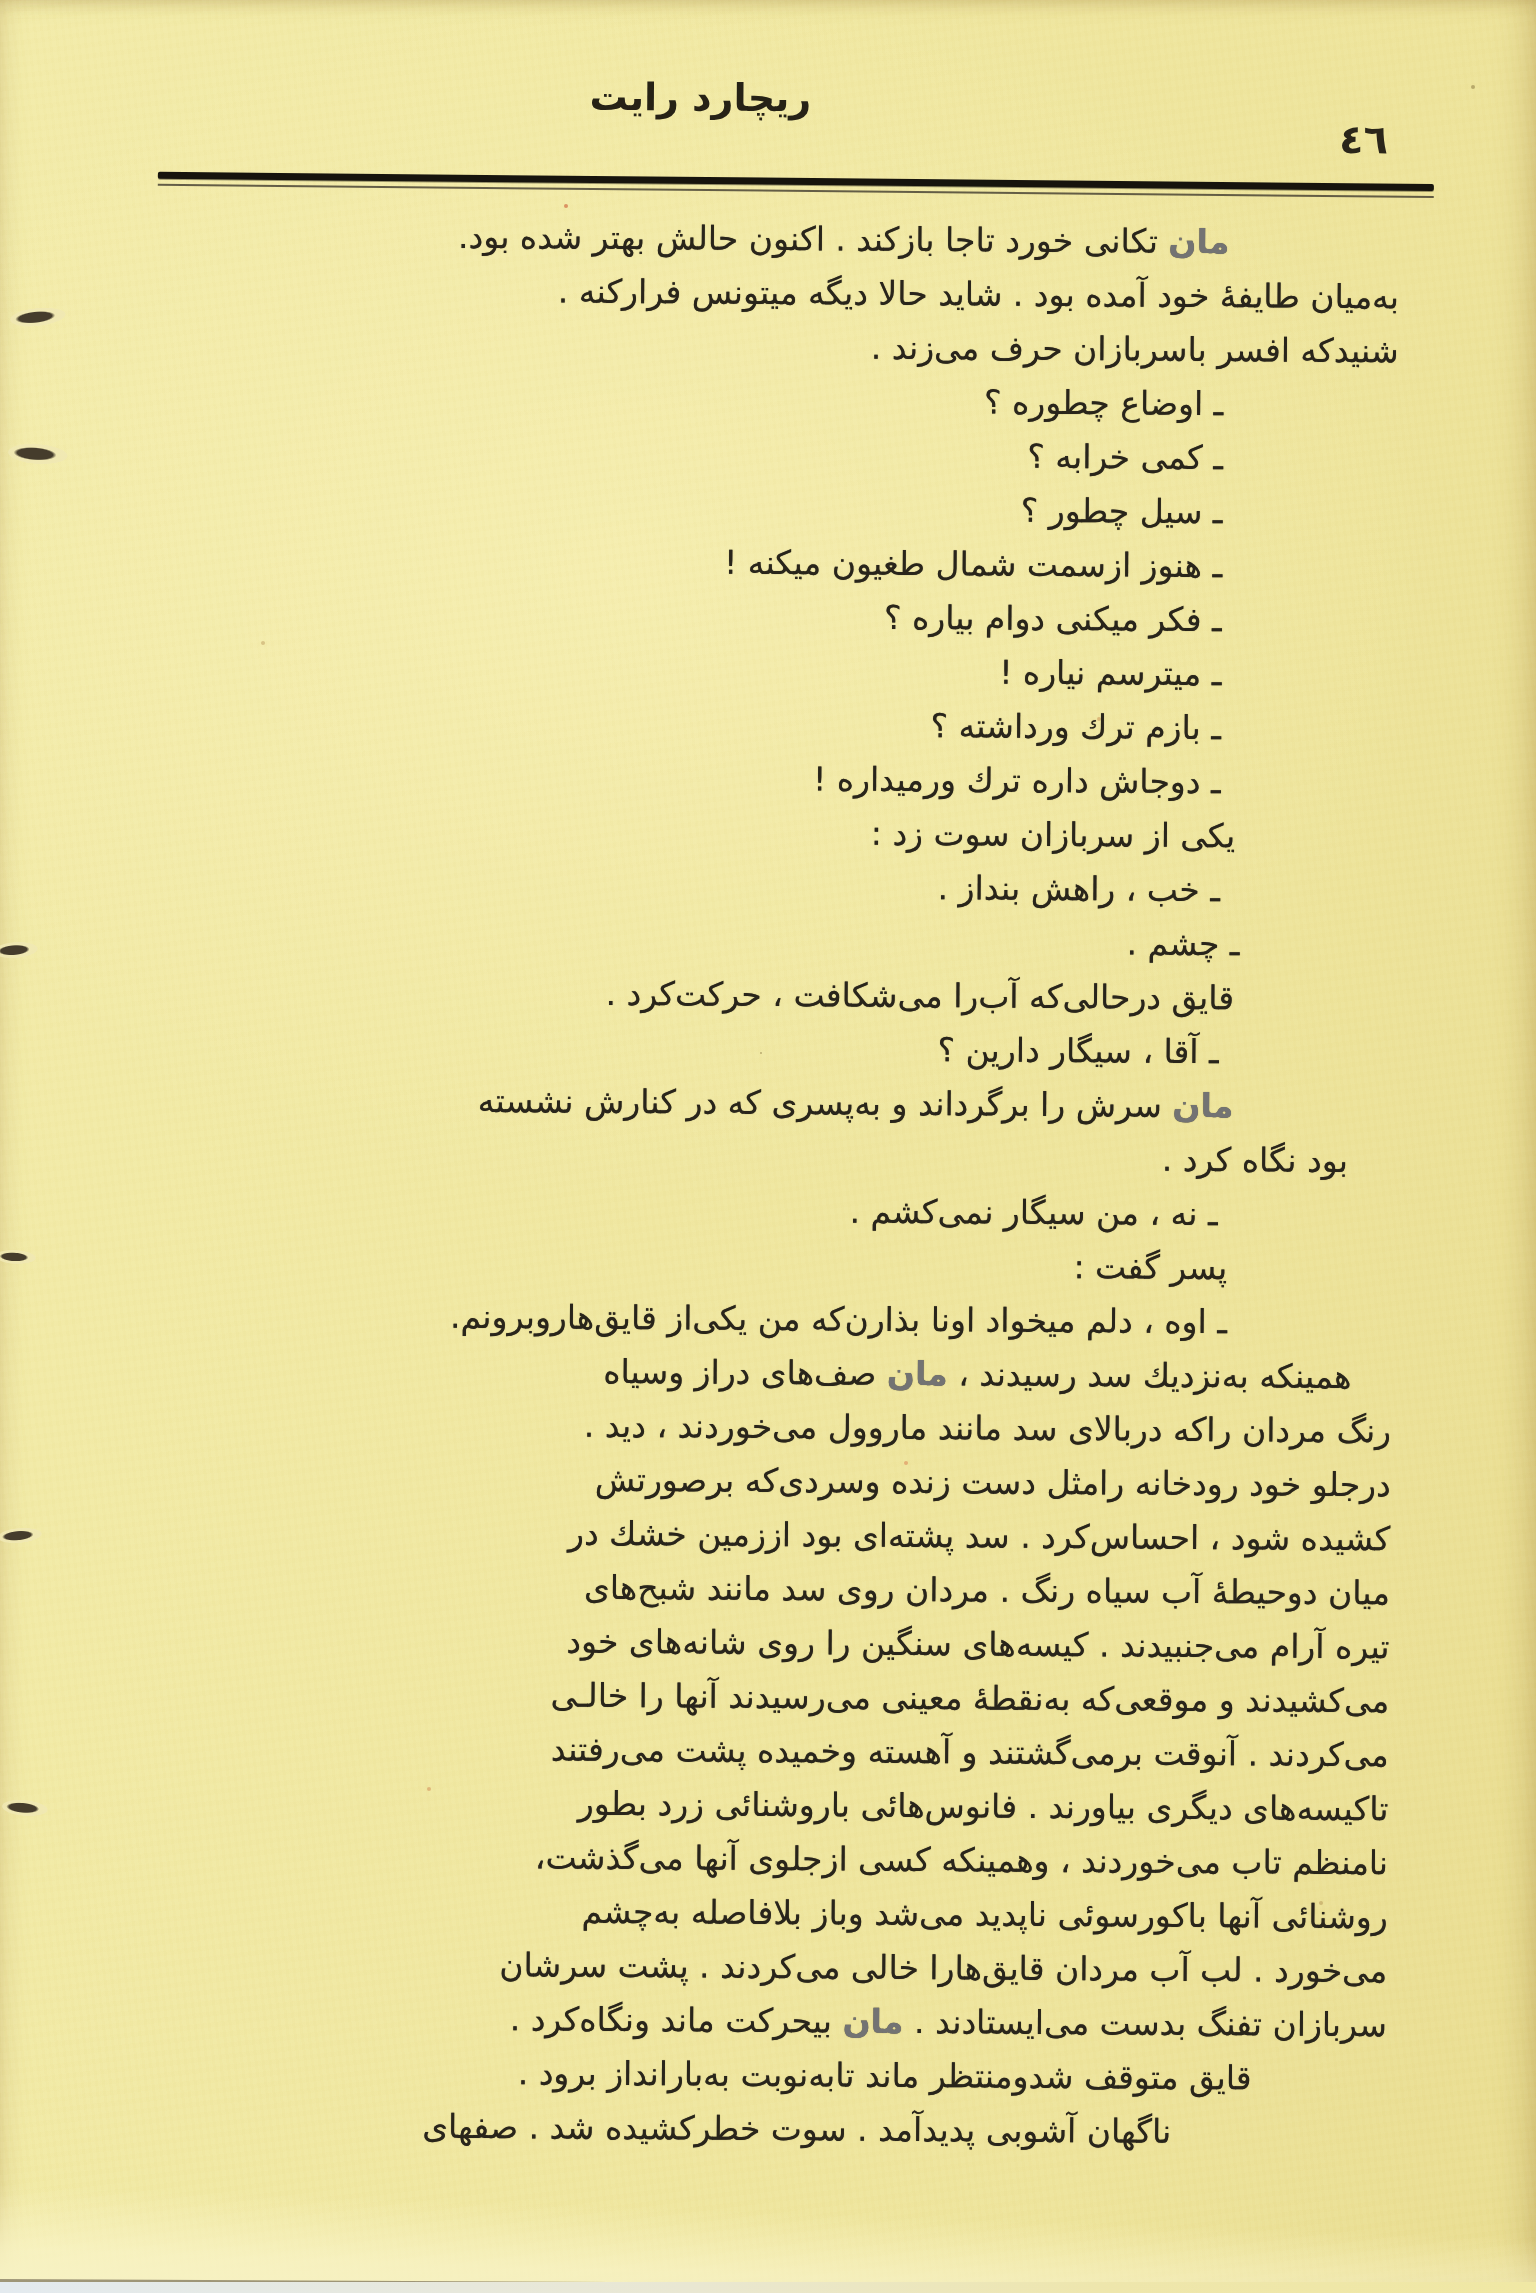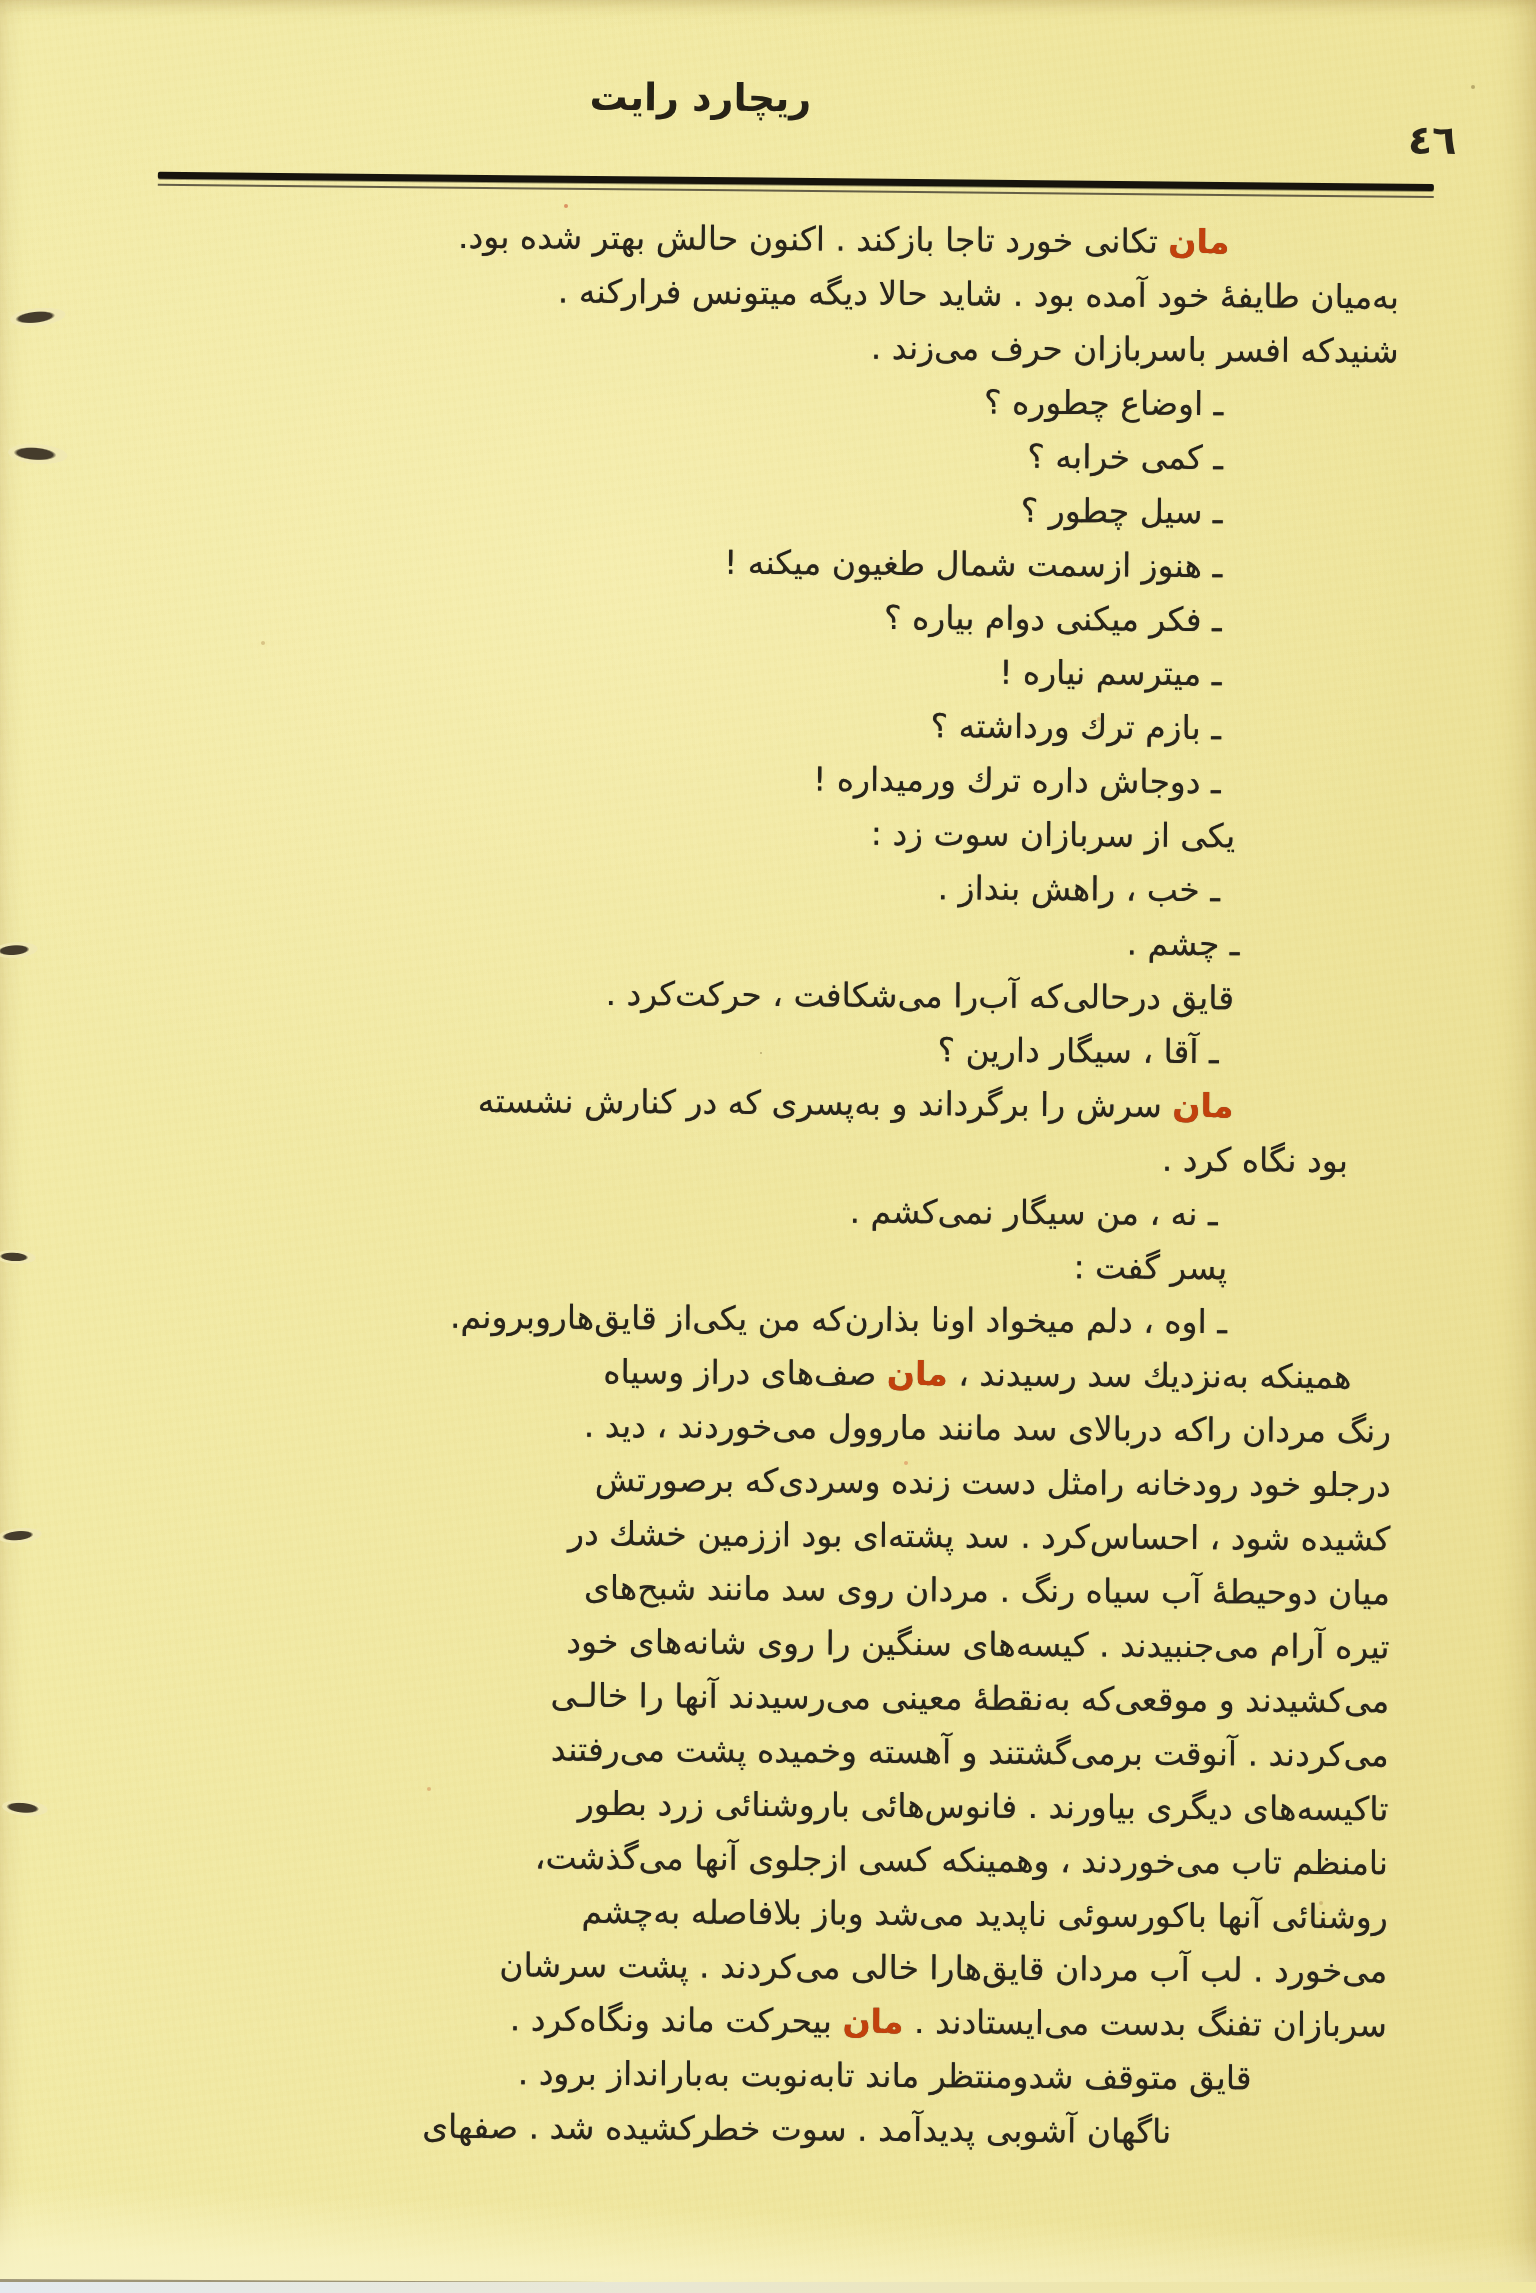--- a/index.html
+++ b/index.html
@@ -39,38 +39,38 @@
     position:absolute;left:0;top:0;width:1536px;height:2293px;
     transform:rotate(.4deg);transform-origin:760px 160px;
     color:#2f2a1e;
   }
   .header-title{
     position:absolute;left:0;top:76px;width:1400px;text-align:center;
     font-size:38px;font-weight:bold;letter-spacing:1px;color:#2622166;
     color:#262216;
   }
   .page-number{
-    position:absolute;left:1392px;top:112px;width:80px;
-    font-size:40px;font-weight:bold;color:#2b261a;text-align:center;
+    position:absolute;left:1339px;top:112px;width:80px;
+    font-size:40px;font-weight:bold;color:#2b261a;
   }
   .rule{
     position:absolute;left:158px;top:176px;width:1276px;height:16px;
     transform:rotate(.15deg);transform-origin:left center;
   }
   .rule .thick{height:7px;background:#17140d;border-radius:2px;
     box-shadow:0 1px 0 rgba(23,20,13,.4);}
   .rule .thin{margin-top:5px;height:2px;background:#4a4435;opacity:.85;}
   .text-block{
     position:absolute;top:212px;right:136px;width:1264px;
     direction:rtl;text-align:right;
     font-size:33px;color:#29251b;
     text-shadow:0 0 .7px rgba(45,38,25,.75);
   }
   .line{height:54px;line-height:54px;white-space:nowrap;}
-  .line b{font-weight:bold;color:#c2410c;}
+  .line b{font-weight:bold;color:#737373;}
   .binding-mark{
     position:absolute;
     background:radial-gradient(ellipse at 45% 50%, #453c2c 0 38%, rgba(240,232,180,.85) 46% 68%, rgba(240,232,180,0) 72%);
     border-radius:50%;
   }
   .specks{
     position:absolute;left:0;top:0;width:2px;height:2px;border-radius:50%;background:transparent;
     box-shadow:
       565px 205px 0 1px rgba(195,60,30,.5),
       905px 1462px 0 1px rgba(210,90,50,.38),

